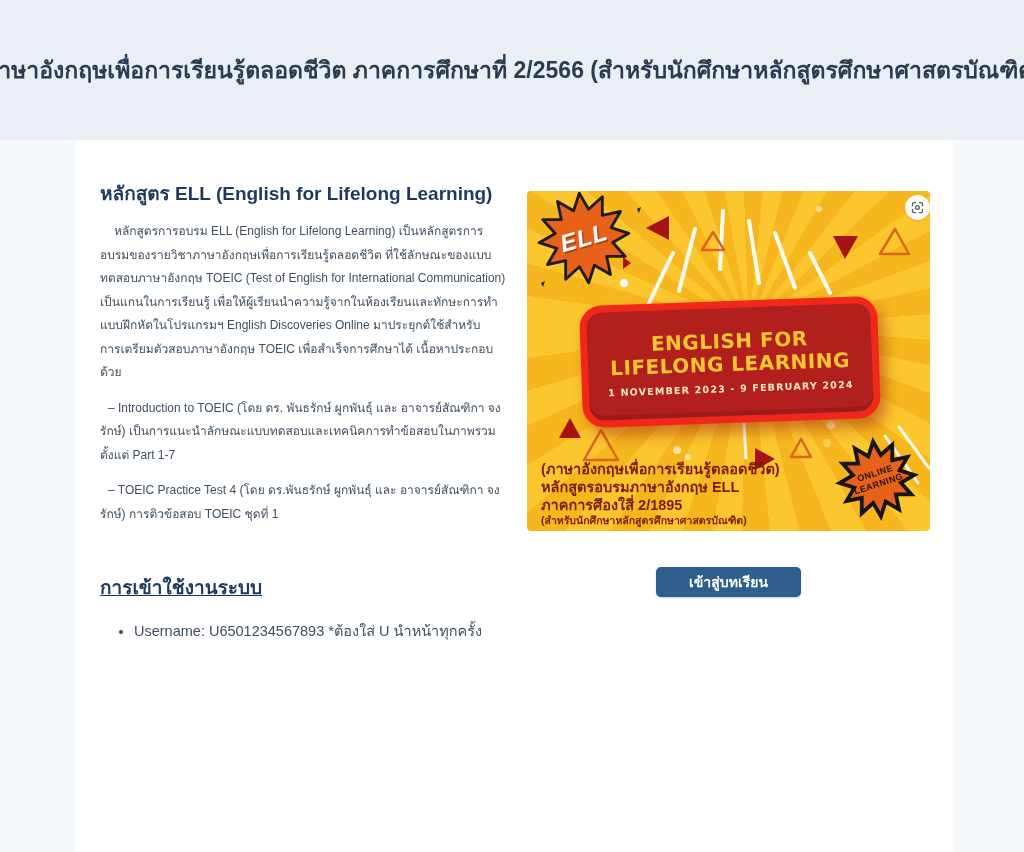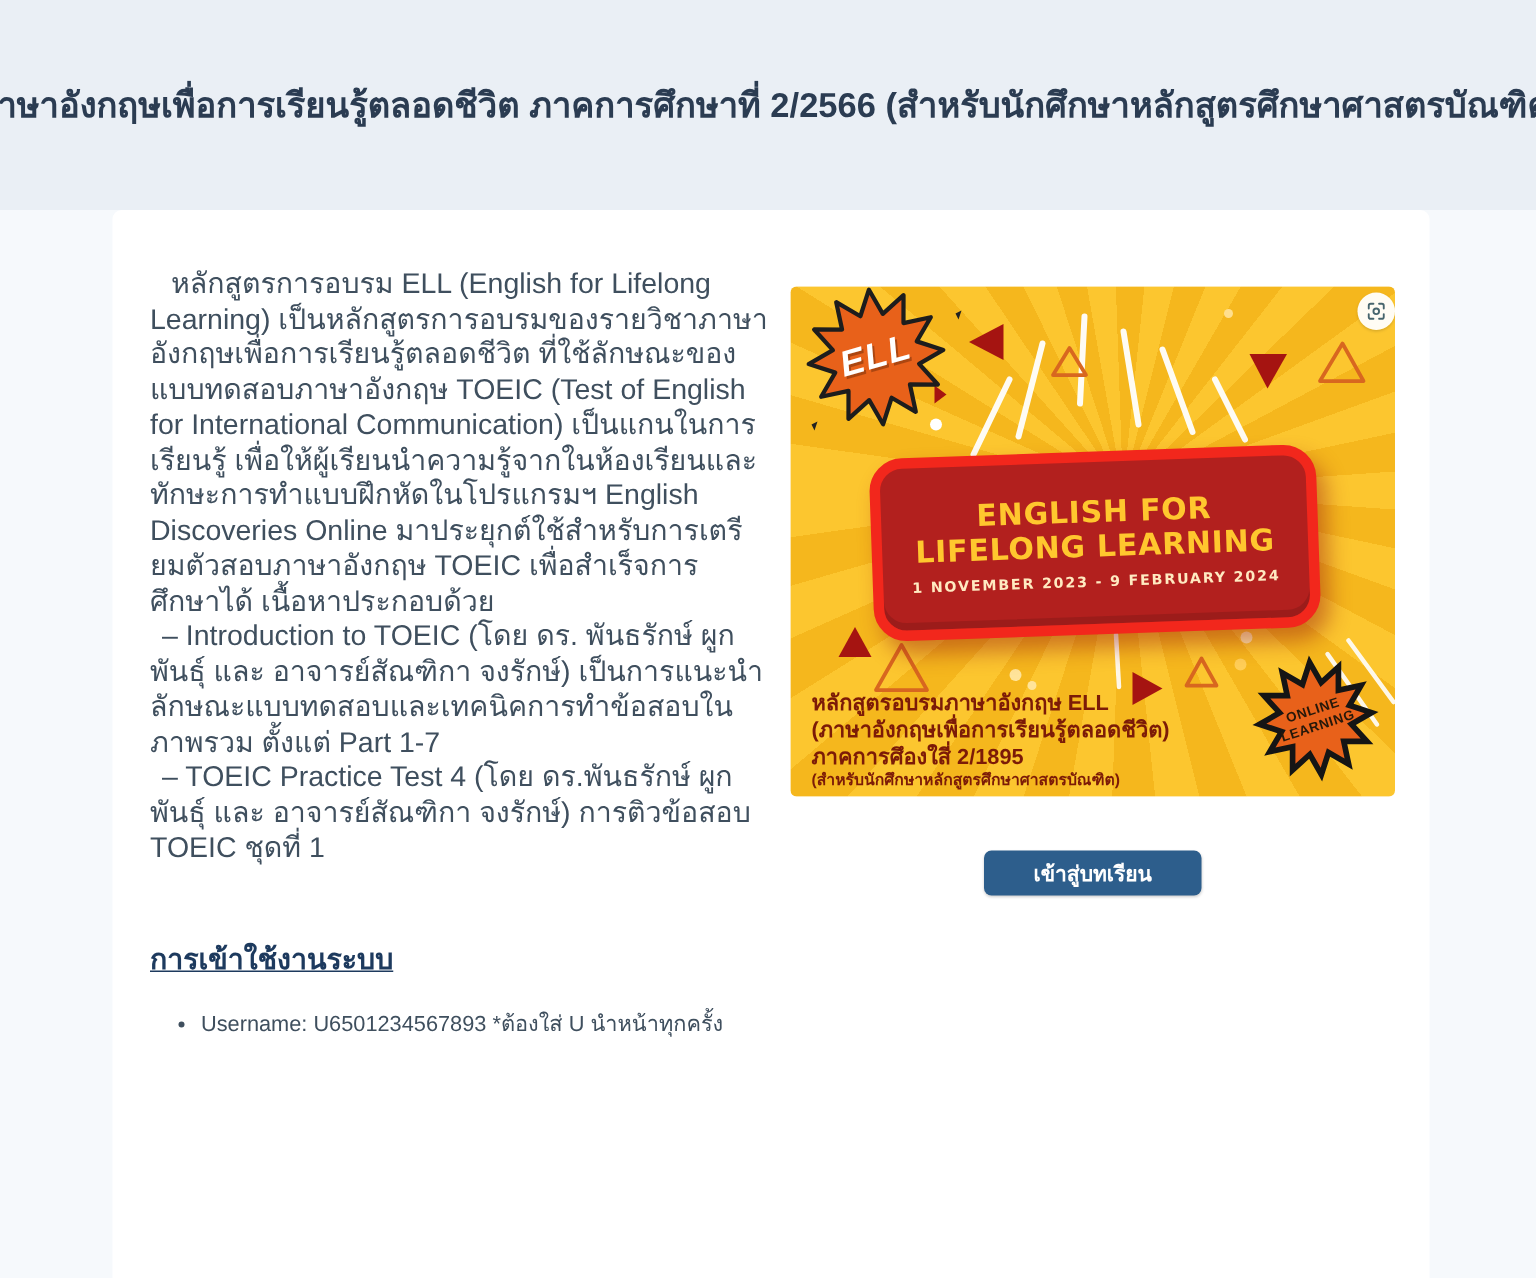--- a/index.html
+++ b/index.html
@@ -33,24 +33,24 @@
   .columns{display:flex;gap:15px;}
   .col-left{width:412px;flex:0 0 412px;}
   .col-right{width:403px;flex:0 0 403px;}
 
   h2.sec{
     margin:0 0 12px 0;
     font-size:19px;font-weight:700;color:#1d3a5e;
   }
   .col-left p{
     margin:0;
-    font-size:19px;line-height:23.5px;color:#3f4f5e;
+    font-size:12px;line-height:23.5px;color:#3f4f5e;
   }
   p.indent1{text-indent:14px;}
-  p.itemline{text-indent:8px;}
+  p.itemline{text-indent:8px;margin-top:12px;}
   p.bigindent{text-indent:46px;}
   h2.mt{margin-top:46px;text-decoration:underline;}
   ul.creds{
     margin:18px 0 0 18px;padding-left:16px;
     font-size:14.5px;line-height:23.5px;color:#3f4f5e;
   }
   ul.creds li{margin:0;}
 
   
   .poster{
@@ -135,20 +135,21 @@
 <div class="page">
 
   <div class="header-band">
     <h1>ภาษาอังกฤษเพื่อการเรียนรู้ตลอดชีวิต ภาคการศึกษาที่ 2/2566 (สำหรับนักศึกษาหลักสูตรศึกษาศาสตรบัณฑิต)</h1>
   </div>
 
   <div class="card">
     <div class="columns">
 
       <div class="col-left">
+        <h2 class="sec">หลักสูตร ELL (English for Lifelong Learning)</h2>
         <p class="indent1">หลักสูตรการอบรม ELL (English for Lifelong Learning) เป็นหลักสูตรการอบรมของรายวิชาภาษาอังกฤษเพื่อการเรียนรู้ตลอดชีวิต ที่ใช้ลักษณะของแบบทดสอบภาษาอังกฤษ TOEIC (Test of English for International Communication) เป็นแกนในการเรียนรู้ เพื่อให้ผู้เรียนนำความรู้จากในห้องเรียนและทักษะการทำแบบฝึกหัดในโปรแกรมฯ English Discoveries Online มาประยุกต์ใช้สำหรับการเตรียมตัวสอบภาษาอังกฤษ TOEIC เพื่อสำเร็จการศึกษาได้ เนื้อหาประกอบด้วย</p>
         <p class="itemline">– Introduction to TOEIC (โดย ดร. พันธรักษ์ ผูกพันธุ์ และ อาจารย์สัณฑิกา จงรักษ์) เป็นการแนะนำลักษณะแบบทดสอบและเทคนิคการทำข้อสอบในภาพรวม ตั้งแต่ Part 1-7</p>
         <p class="itemline">– TOEIC Practice Test 4 (โดย ดร.พันธรักษ์ ผูกพันธุ์ และ อาจารย์สัณฑิกา จงรักษ์) การติวข้อสอบ TOEIC ชุดที่ 1</p>
 
         <h2 class="sec mt">การเข้าใช้งานระบบ</h2>
         <ul class="creds">
           <li>Username: U6501234567893 *ต้องใส่ U นำหน้าทุกครั้ง</li>
 
         </ul>
 
@@ -217,22 +218,22 @@
             </svg>
           </div>
 
           <div class="red-panel">
             <div class="t1">ENGLISH FOR</div>
             <div class="t2">LIFELONG LEARNING</div>
             <div class="dates">1 NOVEMBER 2023 - 9 FEBRUARY 2024</div>
           </div>
 
           <div class="poster-caption">
+            <div class="l">(ภาษาอังกฤษเพื่อการเรียนรู้ตลอดชีวิต)</div>
             <div class="l"><span>หลักสูตรอบรมภาษาอังกฤษ </span><b>ELL</b></div>
-            <div class="l">(ภาษาอังกฤษเพื่อการเรียนรู้ตลอดชีวิต)</div>
             <div class="l"><span>ภาคการศึองใสี่ </span><b>2/1895</b></div>
             <div class="l l4">(สำหรับนักศึกษาหลักสูตรศึกษาศาสตรบัณฑิต)</div>
           </div>
 
           <div class="online-badge">
             <svg viewBox="0 0 100 100">
               <polygon points="98,50 79.9,58 91.6,74 71.9,71.9 74,91.6 58,79.9 50,98 42,79.9 26,91.6 28.1,71.9 8.4,74 20.1,58 2,50 20.1,42 8.4,26 28.1,28.1 26,8.4 42,20.1 50,2 58,20.1 74,8.4 71.9,28.1 91.6,26 79.9,42" fill="#151515"></polygon>
               <g transform="translate(11,11) scale(0.78)">
                 <polygon points="98,50 79.9,58 91.6,74 71.9,71.9 74,91.6 58,79.9 50,98 42,79.9 26,91.6 28.1,71.9 8.4,74 20.1,58 2,50 20.1,42 8.4,26 28.1,28.1 26,8.4 42,20.1 50,2 58,20.1 74,8.4 71.9,28.1 91.6,26 79.9,42" fill="#e8611a"></polygon>
               </g>

